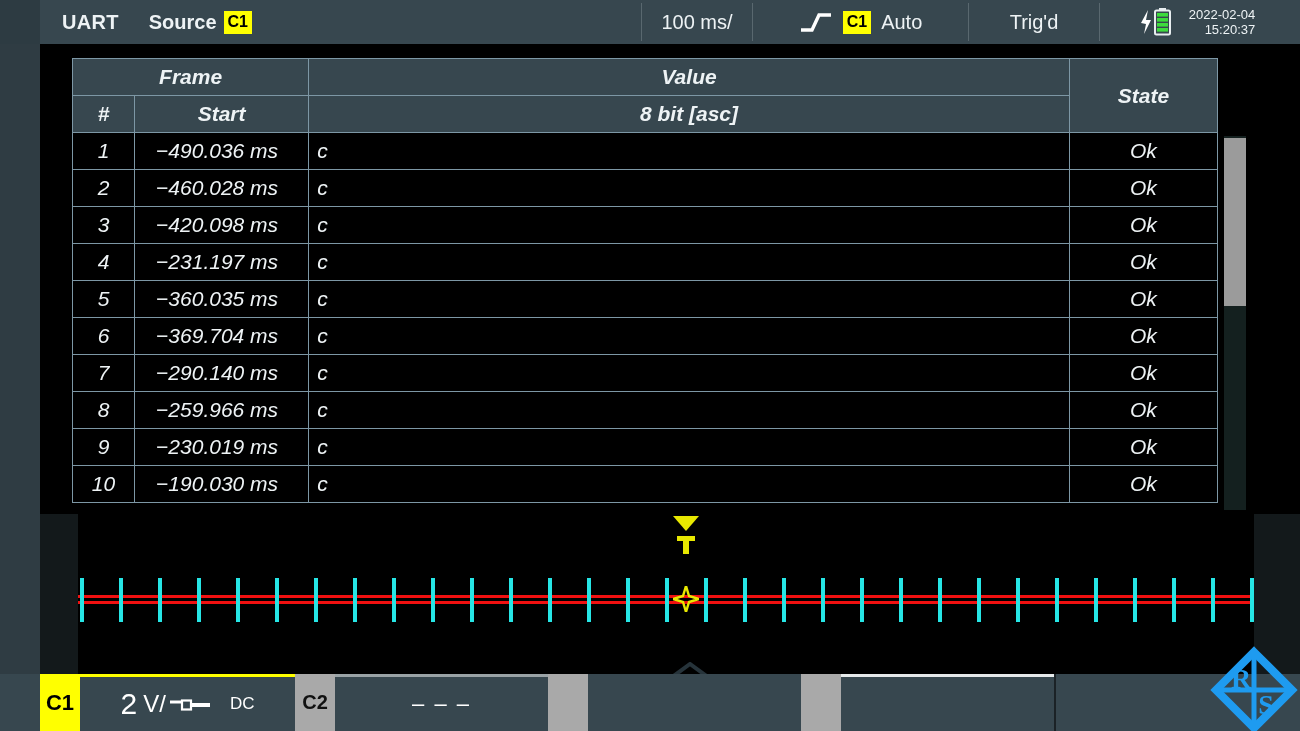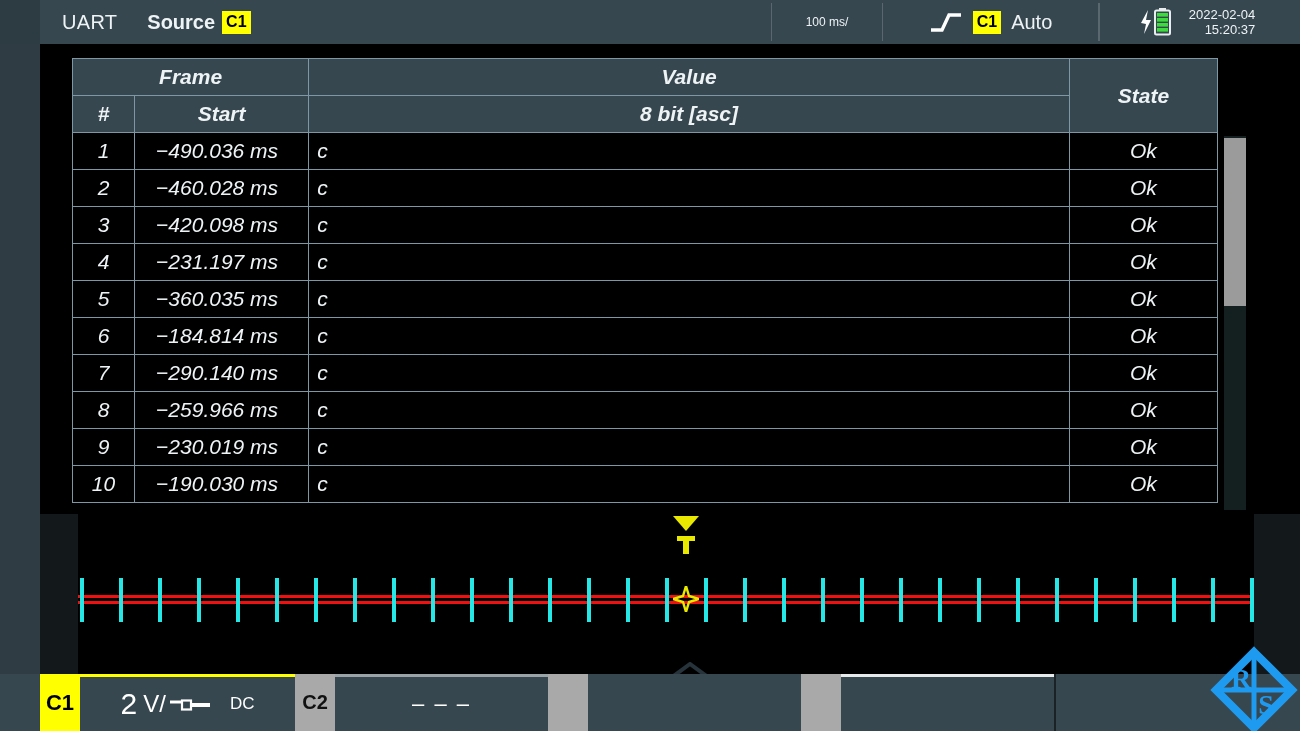--- a/index.html
+++ b/index.html
@@ -54,34 +54,34 @@
     font-size: 20px;
     color: #eef3f5;
     white-space: nowrap;
   }
   .hdr-div {
     width: 1px;
     background: #59686f;
     margin: 3px 0;
     flex: 0 0 1px;
   }
-  .hdr-proto { padding: 0 16px 0 22px; font-weight: normal; letter-spacing: .3px; text-align: center;}
+  .hdr-proto { padding: 0 16px 0 22px; font-weight: bold; letter-spacing: .3px; text-align: center;}
   .hdr-src-lbl { padding-left: 14px; font-weight: bold; }
   .badge-c1 {
     background: #ffff00;
     color: #000;
     font-size: 16px;
     font-weight: bold;
     line-height: 1;
     padding: 3px 4px 4px 4px;
     margin-left: 7px;
     display: inline-block;
   }
   .hdr-spacer { flex: 1 1 auto; }
-  .hdr-time { width: 110px; font-size: 12px; }
+  .hdr-time { width: 110px; font-size: 20px; }
   .hdr-trigtype {
     width: 215px;
     gap: 10px;
   }
   .hdr-trigd { width: 130px; font-size: 20px; }
   .hdr-status {
     width: 200px;
     gap: 16px;
     padding-right: 6px;
   }
@@ -307,20 +307,21 @@
         <svg viewBox="0 0 34 22" width="34" height="22">
           <polyline points="2,19 13,19 20,4 32,4" fill="none" stroke="#ffffff" stroke-width="3.4"></polyline>
         </svg>
       </span>
       <span class="badge-c1" style="margin-left:0">C1</span>
       <span>Auto</span>
     </div>
 
     <div class="hdr-div"></div>
 
+    <div class="hdr-cell hdr-trigd">Trig'd</div>
 
     <div class="hdr-div"></div>
 
     <div class="hdr-cell hdr-status">
       <span class="batt-icon">
         <svg viewBox="0 0 34 30" width="34" height="30">
           <polygon points="2,16 9,3 7,13 12,13 5,27 7,17" fill="#ffffff"></polygon>
           <rect x="16" y="3.5" width="15" height="24" rx="1.5" fill="none" stroke="#e8eef0" stroke-width="2"></rect>
           <rect x="20" y="1" width="7" height="3" fill="#e8eef0"></rect>
           <rect x="18" y="6" width="11" height="3.6" fill="#3ddc3d"></rect>
@@ -382,21 +383,21 @@
             <td class="c-state">Ok</td>
           </tr>
           <tr>
             <td class="c-num">5</td>
             <td class="c-start">−360.035 ms</td>
             <td class="c-value">c</td>
             <td class="c-state">Ok</td>
           </tr>
           <tr>
             <td class="c-num">6</td>
-            <td class="c-start">−184.814 ms</td>
+            <td class="c-start">−369.704 ms</td>
             <td class="c-value">c</td>
             <td class="c-state">Ok</td>
           </tr>
           <tr>
             <td class="c-num">7</td>
             <td class="c-start">−290.140 ms</td>
             <td class="c-value">c</td>
             <td class="c-state">Ok</td>
           </tr>
           <tr>

